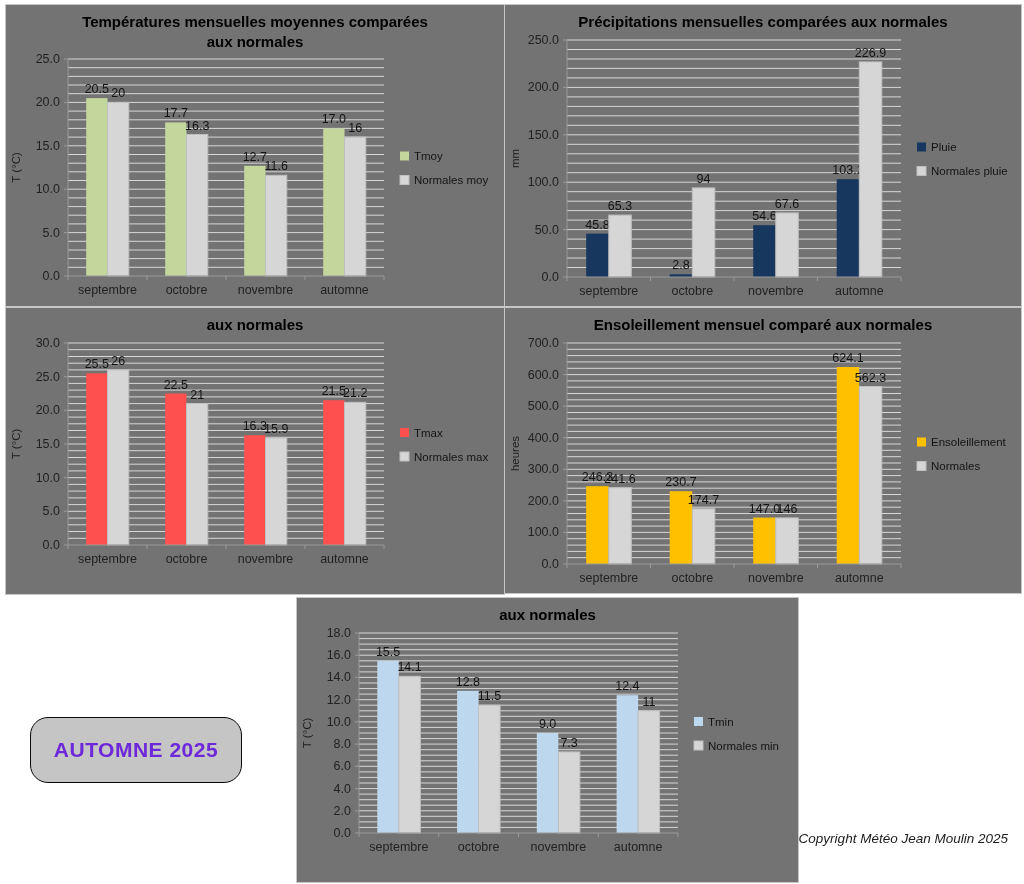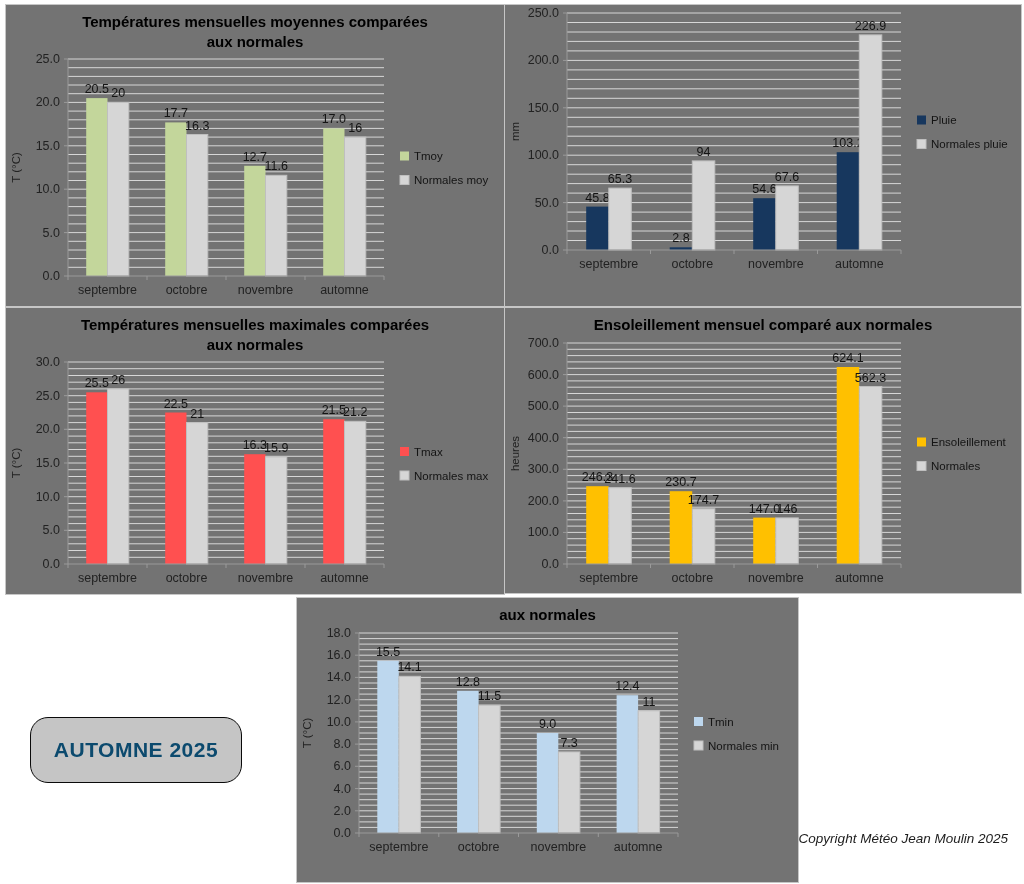--- a/index.html
+++ b/index.html
@@ -14,21 +14,21 @@
   .chart-body svg{display:block;overflow:visible;}
   svg text{font-family:"Liberation Sans",sans-serif;}
   .val{font-size:12.5px;fill:#141414;text-anchor:middle;}
   .ytick{font-size:12.5px;fill:#222;text-anchor:end;}
   .cat{font-size:12.5px;fill:#222;text-anchor:middle;}
   .leg{font-size:11.5px;fill:#141414;}
   .ylab{font-size:11.5px;fill:#222;text-anchor:middle;}
   .season-badge{position:absolute;left:30px;top:717px;width:210px;height:64px;
         background:#c5c5c5;border:1.5px solid #0a0a0a;border-radius:18px;
         display:flex;align-items:center;justify-content:center;
-        font-size:21px;font-weight:bold;color:#0c4a6e;letter-spacing:0.5px;}
+        font-size:21px;font-weight:bold;color:#6d28d9;letter-spacing:0.5px;}
   .copyright{position:absolute;right:16px;top:831px;width:300px;text-align:right;
         font-size:13.5px;font-style:italic;font-weight:normal;color:#1c1c1c;}
 </style>
 </head>
 <body>
 
 <div class="page">
 
   <div class="panel" style="left:5px;top:4px;width:500px;height:303px">
     <div class="chart-title">
@@ -104,20 +104,24 @@
           <text class="ylab" x="14" y="116.5" transform="rotate(-90 14 116.5)">T (°C)</text>
           <rect x="394" y="100.5" width="9" height="9" fill="#c3d69b"></rect>
           <text class="leg" x="408" y="109">Tmoy</text>
           <rect x="394" y="124.5" width="9" height="9" fill="#d6d6d6" stroke="#bfbfbf"></rect>
           <text class="leg" x="408" y="133">Normales moy</text>
         </svg>
       </div>
   </div>
 
   <div class="panel" style="left:504px;top:4px;width:518px;height:303px">
+    <div class="chart-title">
+      <span>Précipitations mensuelles comparées aux normales</span>
+      <span></span>
+    </div>
     <div class="chart-body">
         <svg width="516" height="275" viewBox="0 0 516 275">
           <line x1="62" y1="235.5" x2="396" y2="235.5" stroke="#d7d7d7" stroke-width="1"></line>
           <line x1="62" y1="226.0" x2="396" y2="226.0" stroke="#d7d7d7" stroke-width="1"></line>
           <line x1="62" y1="216.6" x2="396" y2="216.6" stroke="#d7d7d7" stroke-width="1"></line>
           <line x1="62" y1="207.1" x2="396" y2="207.1" stroke="#d7d7d7" stroke-width="1"></line>
           <line x1="62" y1="197.6" x2="396" y2="197.6" stroke="#d7d7d7" stroke-width="1"></line>
           <line x1="62" y1="188.1" x2="396" y2="188.1" stroke="#d7d7d7" stroke-width="1"></line>
           <line x1="62" y1="178.6" x2="396" y2="178.6" stroke="#d7d7d7" stroke-width="1"></line>
           <line x1="62" y1="169.2" x2="396" y2="169.2" stroke="#d7d7d7" stroke-width="1"></line>
@@ -181,21 +185,20 @@
           <rect x="412" y="110.5" width="9" height="9" fill="#17375e"></rect>
           <text class="leg" x="426" y="119">Pluie</text>
           <rect x="412" y="134.5" width="9" height="9" fill="#d6d6d6" stroke="#bfbfbf"></rect>
           <text class="leg" x="426" y="143">Normales pluie</text>
         </svg>
       </div>
   </div>
 
   <div class="panel" style="left:5px;top:307px;width:500px;height:288px">
     <div class="chart-title">
-      <span>Températures mensuelles maximales comparées</span>
       <span>aux normales</span>
     </div>
     <div class="chart-body">
         <svg width="498" height="240" viewBox="0 0 498 240">
           <line x1="62" y1="203.3" x2="378" y2="203.3" stroke="#d7d7d7" stroke-width="1"></line>
           <line x1="62" y1="196.5" x2="378" y2="196.5" stroke="#d7d7d7" stroke-width="1"></line>
           <line x1="62" y1="189.8" x2="378" y2="189.8" stroke="#d7d7d7" stroke-width="1"></line>
           <line x1="62" y1="183.1" x2="378" y2="183.1" stroke="#d7d7d7" stroke-width="1"></line>
           <line x1="62" y1="176.3" x2="378" y2="176.3" stroke="#d7d7d7" stroke-width="1"></line>
           <line x1="62" y1="169.6" x2="378" y2="169.6" stroke="#d7d7d7" stroke-width="1"></line>

